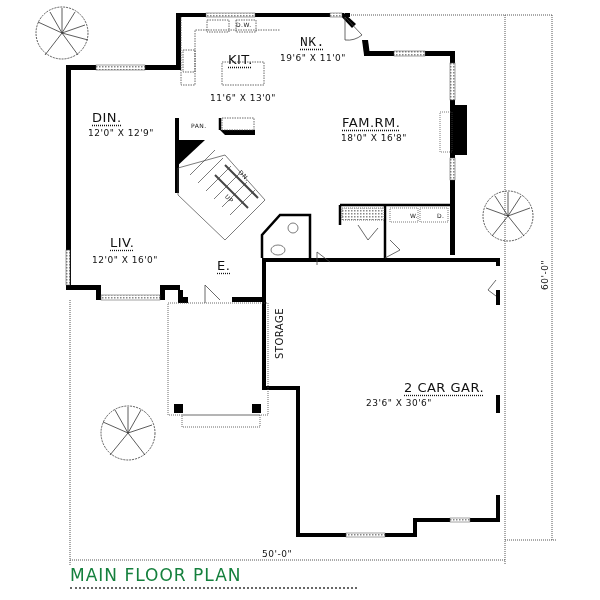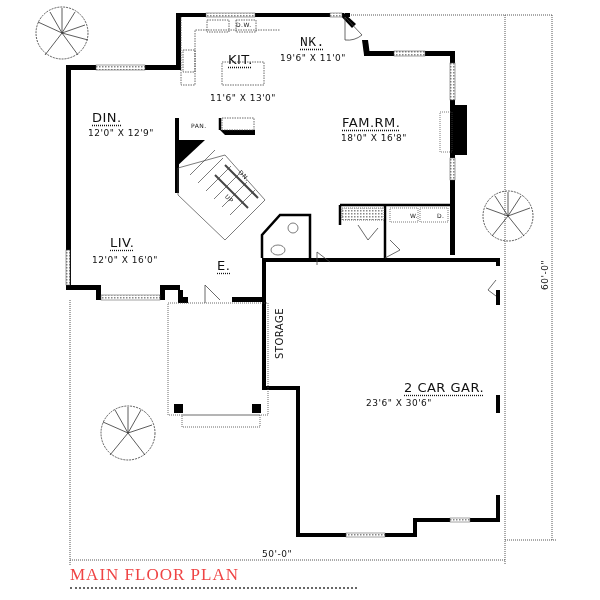--- a/index.html
+++ b/index.html
@@ -1,21 +1,21 @@
 <!DOCTYPE html>
 <html><head>
 <meta charset="utf-8">
 <style>
   html, body { margin:0; padding:0; background:#ffffff; }
   body { width:600px; height:600px; position:relative; overflow:hidden; font-family:"DejaVu Sans", sans-serif; }
   #plan { position:absolute; left:0; top:0; width:600px; height:600px; }
   .lbl { position:absolute; color:#111; font-family:"DejaVu Sans", sans-serif; white-space:nowrap; letter-spacing:0.5px; }
   .room-name { font-size:13px; text-decoration:underline; text-decoration-style:dotted; text-underline-offset:3px; }
   .room-dim { font-size:9px; }
-  .title { position:absolute; left:70px; top:565px; font-size:17px; letter-spacing:1px; color:#ef4444;font-family:Liberation Serif, serif; }
+  .title { position:absolute; left:70px; top:565px; font-size:17px; letter-spacing:1px; color:#15803d; }
   .title-line { position:absolute; left:70px; top:587px; width:287px; height:0; border-top:2px dotted #666; }
   .small { font-size:6px; }
 </style>
 </head>
 <body>
 
 <svg id="plan" viewBox="0 0 600 600" xmlns="http://www.w3.org/2000/svg">
   <defs>
     <pattern id="hatch" width="3" height="3" patternUnits="userSpaceOnUse">
       <rect width="3" height="3" fill="#fff"></rect>

